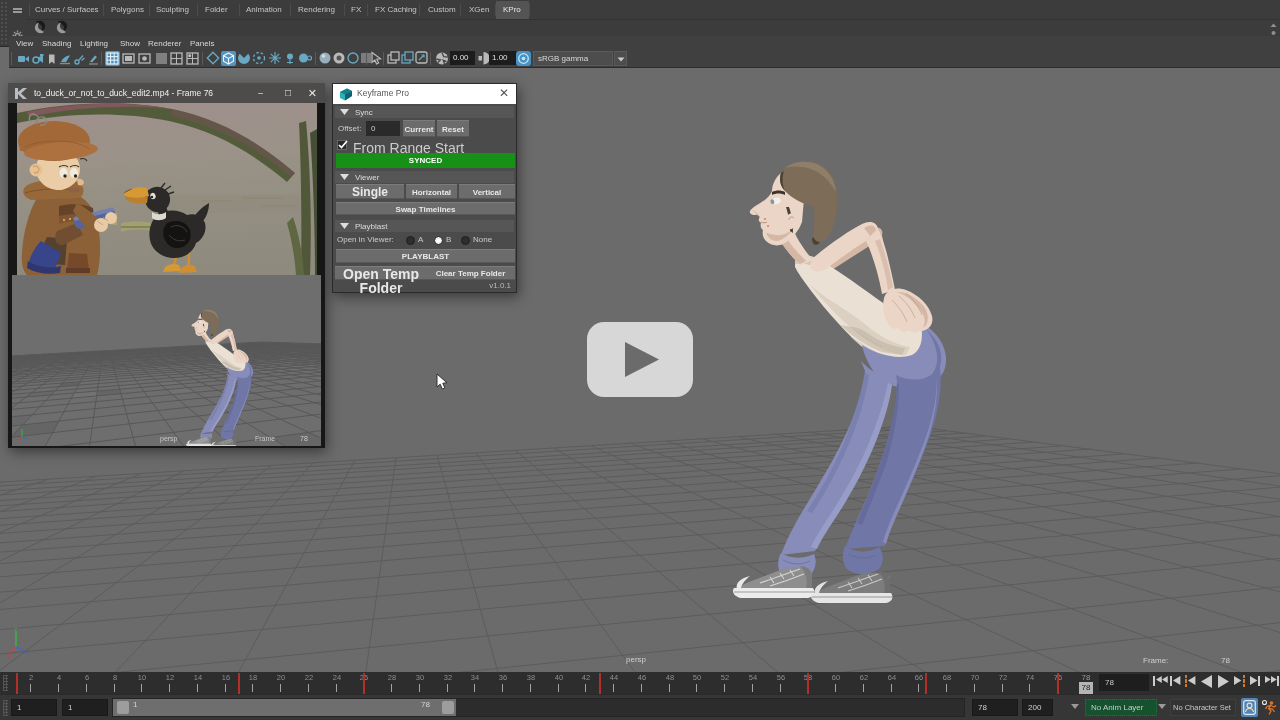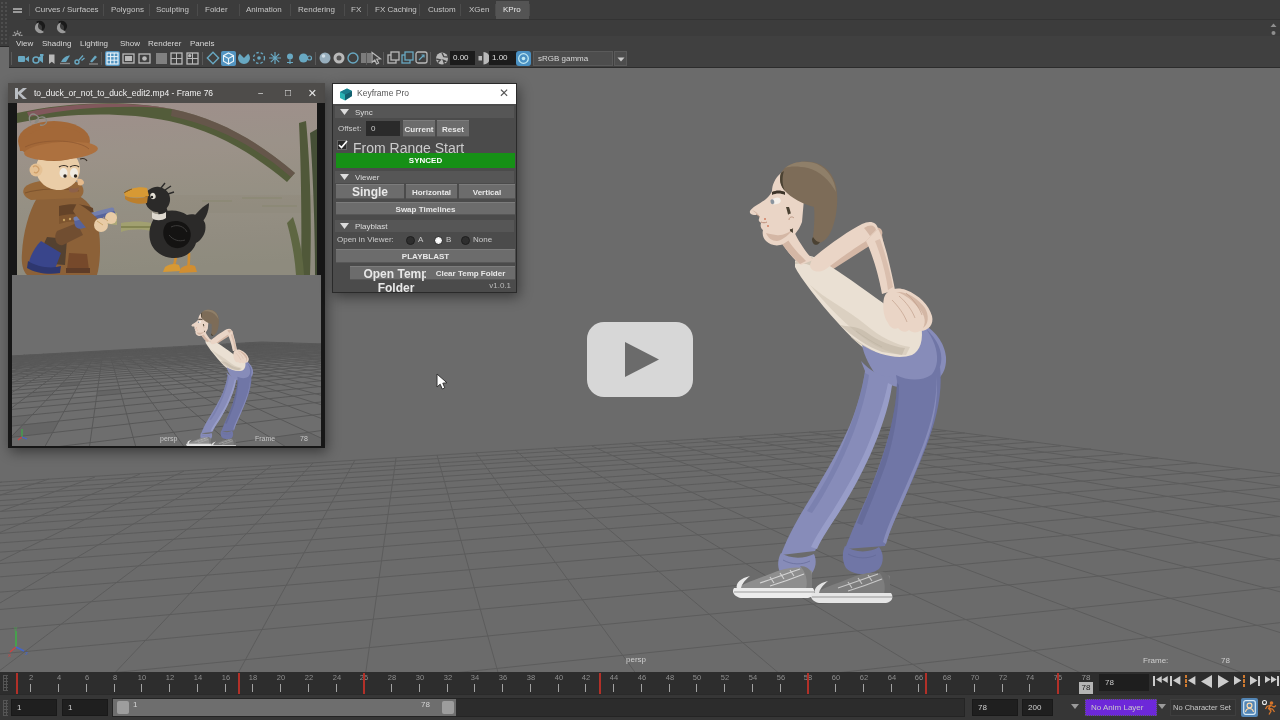--- a/index.html
+++ b/index.html
@@ -565,21 +565,21 @@
       <div class="rfield" style="left:62px;top:4px;width:46px;height:17px">1</div>
       <div style="position:absolute;left:112px;top:3px;width:853px;height:19px;background:#2c2c2c;border:1px solid #242424"></div>
       <div style="position:absolute;left:113px;top:4px;width:343px;height:17px;background:#6e6e6e"></div>
       <div style="position:absolute;left:117px;top:6px;width:12px;height:13px;background:#9d9d9d;border-radius:2px"></div>
       <div style="position:absolute;left:442px;top:6px;width:12px;height:13px;background:#9d9d9d;border-radius:2px"></div>
       <div style="position:absolute;left:133px;top:5px;color:#d5d5d5;font-size:8px">1</div>
       <div style="position:absolute;left:421px;top:5px;color:#d5d5d5;font-size:8px">78</div>
       <div class="rfield" style="left:972px;top:4px;width:46px;height:17px">78</div>
       <div class="rfield" style="left:1022px;top:4px;width:31px;height:17px">200</div>
       <div style="position:absolute;left:1071px;top:9px;width:0;height:0;border:4px solid transparent;border-top:5px solid #9a9a9a"></div>
-      <div style="position:absolute;left:1085px;top:4px;width:72px;height:17px;background:#6d28d9;border:1px dotted #555;color:#c9c9c9;font-size:8px;line-height:16px;padding-left:5px">No Anim Layer</div>
+      <div style="position:absolute;left:1085px;top:4px;width:72px;height:17px;background:#14532d;border:1px dotted #555;color:#c9c9c9;font-size:8px;line-height:16px;padding-left:5px">No Anim Layer</div>
       <div style="position:absolute;left:1158px;top:9px;width:0;height:0;border:4px solid transparent;border-top:5px solid #9a9a9a"></div>
       <div style="position:absolute;left:1170px;top:4px;width:66px;height:17px;color:#c9c9c9;font-size:7.5px;line-height:16px;padding-left:2px;background:#333;border:1px solid #3e3e3e">No Character Set</div>
       <div style="position:absolute;left:1241px;top:3px;width:17px;height:19px;background:#5285b5;border-radius:2px"></div>
       <svg style="position:absolute;left:1243px;top:5px" width="13" height="15" viewBox="0 0 13 15">
       <rect x="0.7" y="0.7" width="11.6" height="13.6" rx="2" fill="none" stroke="#d8ecf8" stroke-width="1.2"></rect>
       <circle cx="6.5" cy="5.5" r="2.4" fill="none" stroke="#ffd9a8" stroke-width="1.2"></circle>
       <path d="M2.5,12 C3,9.5 5,8.5 6.5,8.5 C8,8.5 10,9.5 10.5,12" fill="none" stroke="#ffd9a8" stroke-width="1.2"></path>
     </svg>
       <svg style="position:absolute;left:1261px;top:4px" width="17" height="17" viewBox="0 0 17 17">
       <circle cx="3.5" cy="3.5" r="2" fill="none" stroke="#e8e8e8" stroke-width="1.1"></circle>
@@ -1084,17 +1084,17 @@
       <svg style="position:absolute;left:101px;top:152px" width="9" height="9" viewBox="0 0 9 9">
         <circle cx="4.5" cy="4.5" r="4" fill="#f0f0f0" stroke="#1e1e1e"></circle>
         <circle cx="4.5" cy="4.5" r="2" fill="#fff"></circle>
       </svg>
       <div style="position:absolute;left:113px;top:151px;font-size:8px;color:#ccc">B</div>
       <svg style="position:absolute;left:128px;top:152px" width="9" height="9" viewBox="0 0 9 9">
         <circle cx="4.5" cy="4.5" r="4" fill="#2e2e2e" stroke="#1e1e1e"></circle>
       </svg>
       <div style="position:absolute;left:140px;top:151px;font-size:8px;color:#ccc">None</div>
       <div class="kpbtn" style="left:3px;top:165px;width:179px;height:14px;line-height:14px;font-size:8px">PLAYBLAST</div>
-      <div class="kpbtn" style="left:17px;top:182px;width:92px;height:14px;line-height:14px;font-size:12px">Open Temp Folder</div>
+      <div class="kpbtn" style="left:2px;top:182px;width:92px;height:14px;line-height:14px;font-size:14px">Open Temp Folder</div>
       <div class="kpbtn" style="left:93px;top:182px;width:89px;height:14px;line-height:14px;font-size:8px">Clear Temp Folder</div>
       <div style="position:absolute;right:5px;top:197px;font-size:8px;color:#bbb">v1.0.1</div>
     </div>
 
 </div>
 </body></html>

